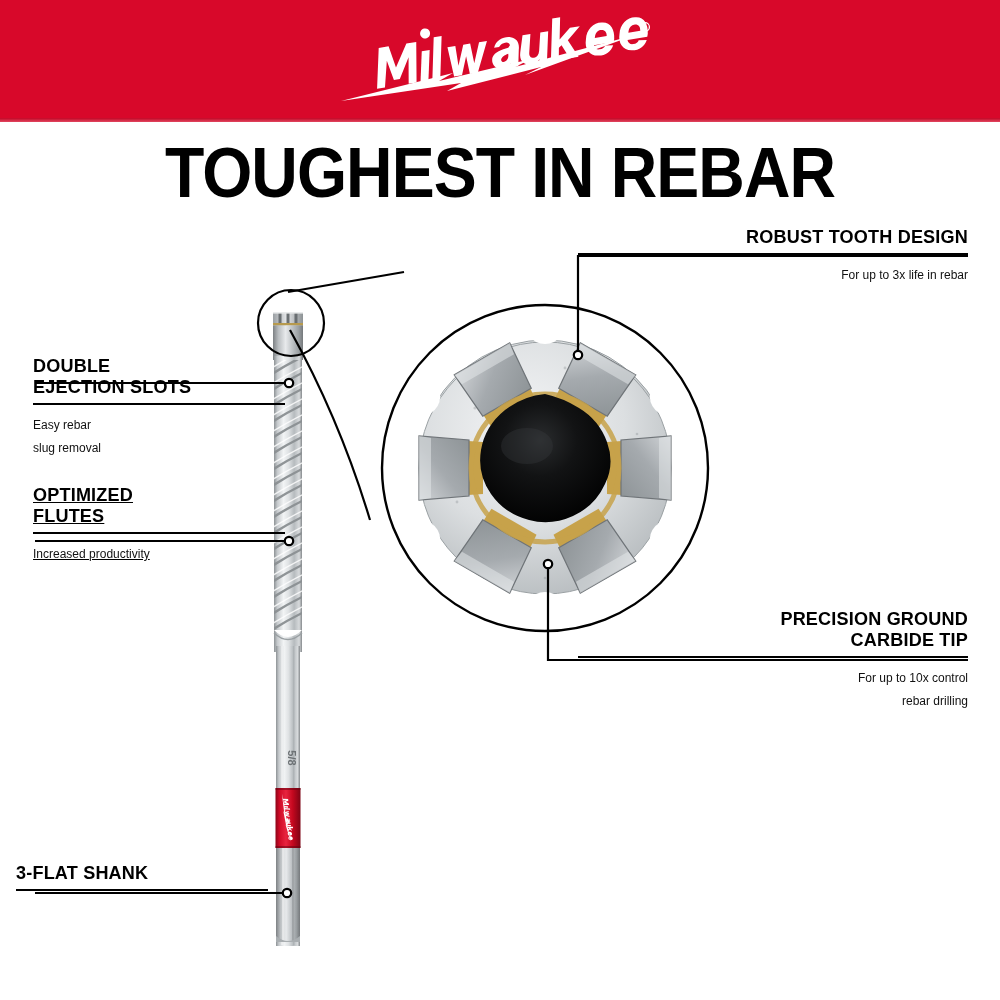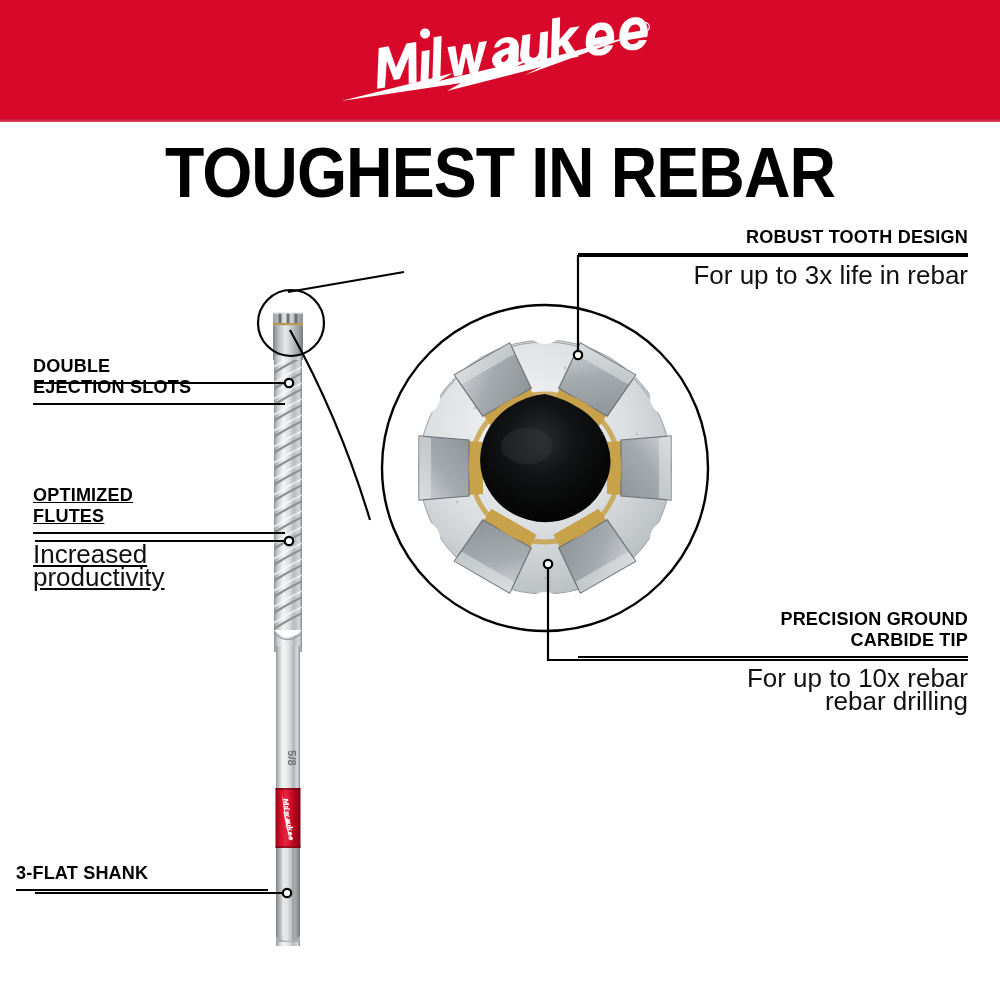--- a/index.html
+++ b/index.html
@@ -50,21 +50,21 @@
     line-height:21px;
     letter-spacing:0.2px;
     color:#000;
     text-transform:uppercase;
     transform:scaleX(0.95);
   }
   .callout .ct-rule{
     height:2px;background:#000;margin-top:6px;
   }
   .callout .ct-body{
-    font-size:26px;
+    font-size:12px;
     line-height:23px;
     color:#111;
     margin-top:9px;
   }
   .callout.left .ct-head,.callout.left .ct-body{text-align:left;transform-origin:0 50%;}
   .callout.right .ct-head,.callout.right .ct-body{text-align:right;transform-origin:100% 50%;}
 
   .c-double{left:33px;top:326px;width:252px;margin-top:29px;}
   .c-optimized{left:33px;top:484px;width:252px;text-decoration:underline;}
   .c-shank{left:16px;top:862px;width:252px;}
@@ -451,20 +451,24 @@
       <circle cx="548" cy="564" r="4.2" fill="#fff" stroke="#000" stroke-width="2.2"></circle>
     </g>
   </svg>
 
   <div class="callout left c-double">
     <div class="ct-head">
       <div>DOUBLE</div>
       <div>EJECTION SLOTS</div>
     </div>
     <div class="ct-rule"></div>
+    <div class="ct-body">
+      <div>Easy rebar</div>
+      <div>slug removal</div>
+    </div>
   </div>
 
   <div class="callout left c-optimized">
     <div class="ct-head">
       <div>OPTIMIZED</div>
       <div>FLUTES</div>
     </div>
     <div class="ct-rule"></div>
     <div class="ct-body">
       <div>Increased productivity</div>
@@ -488,18 +492,18 @@
     </div>
   </div>
 
   <div class="callout right c-precision">
     <div class="ct-head">
       <div>PRECISION GROUND</div>
       <div>CARBIDE TIP</div>
     </div>
     <div class="ct-rule"></div>
     <div class="ct-body">
-      <div>For up to 10x rebar</div>
+      <div>For up to 10x control</div>
       <div>rebar drilling</div>
     </div>
   </div>
 
 </div>
 
 </body></html>

